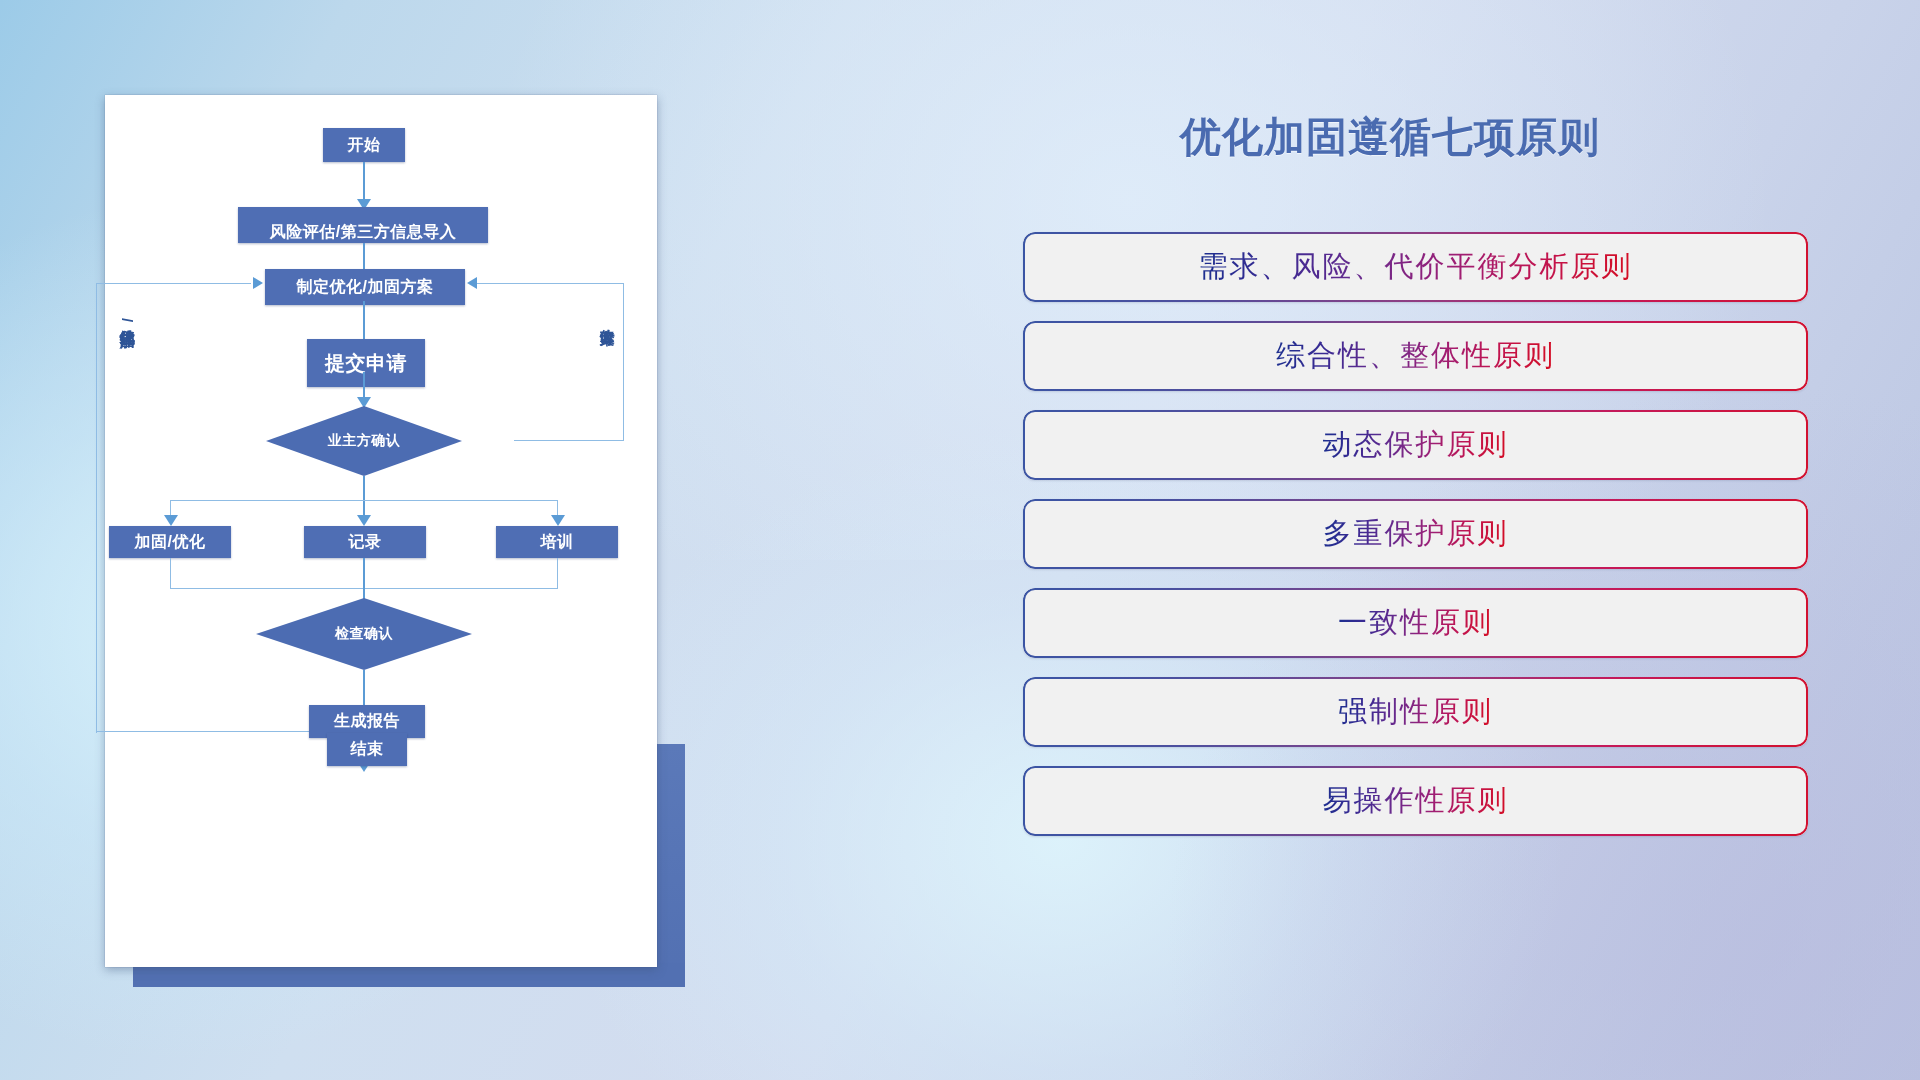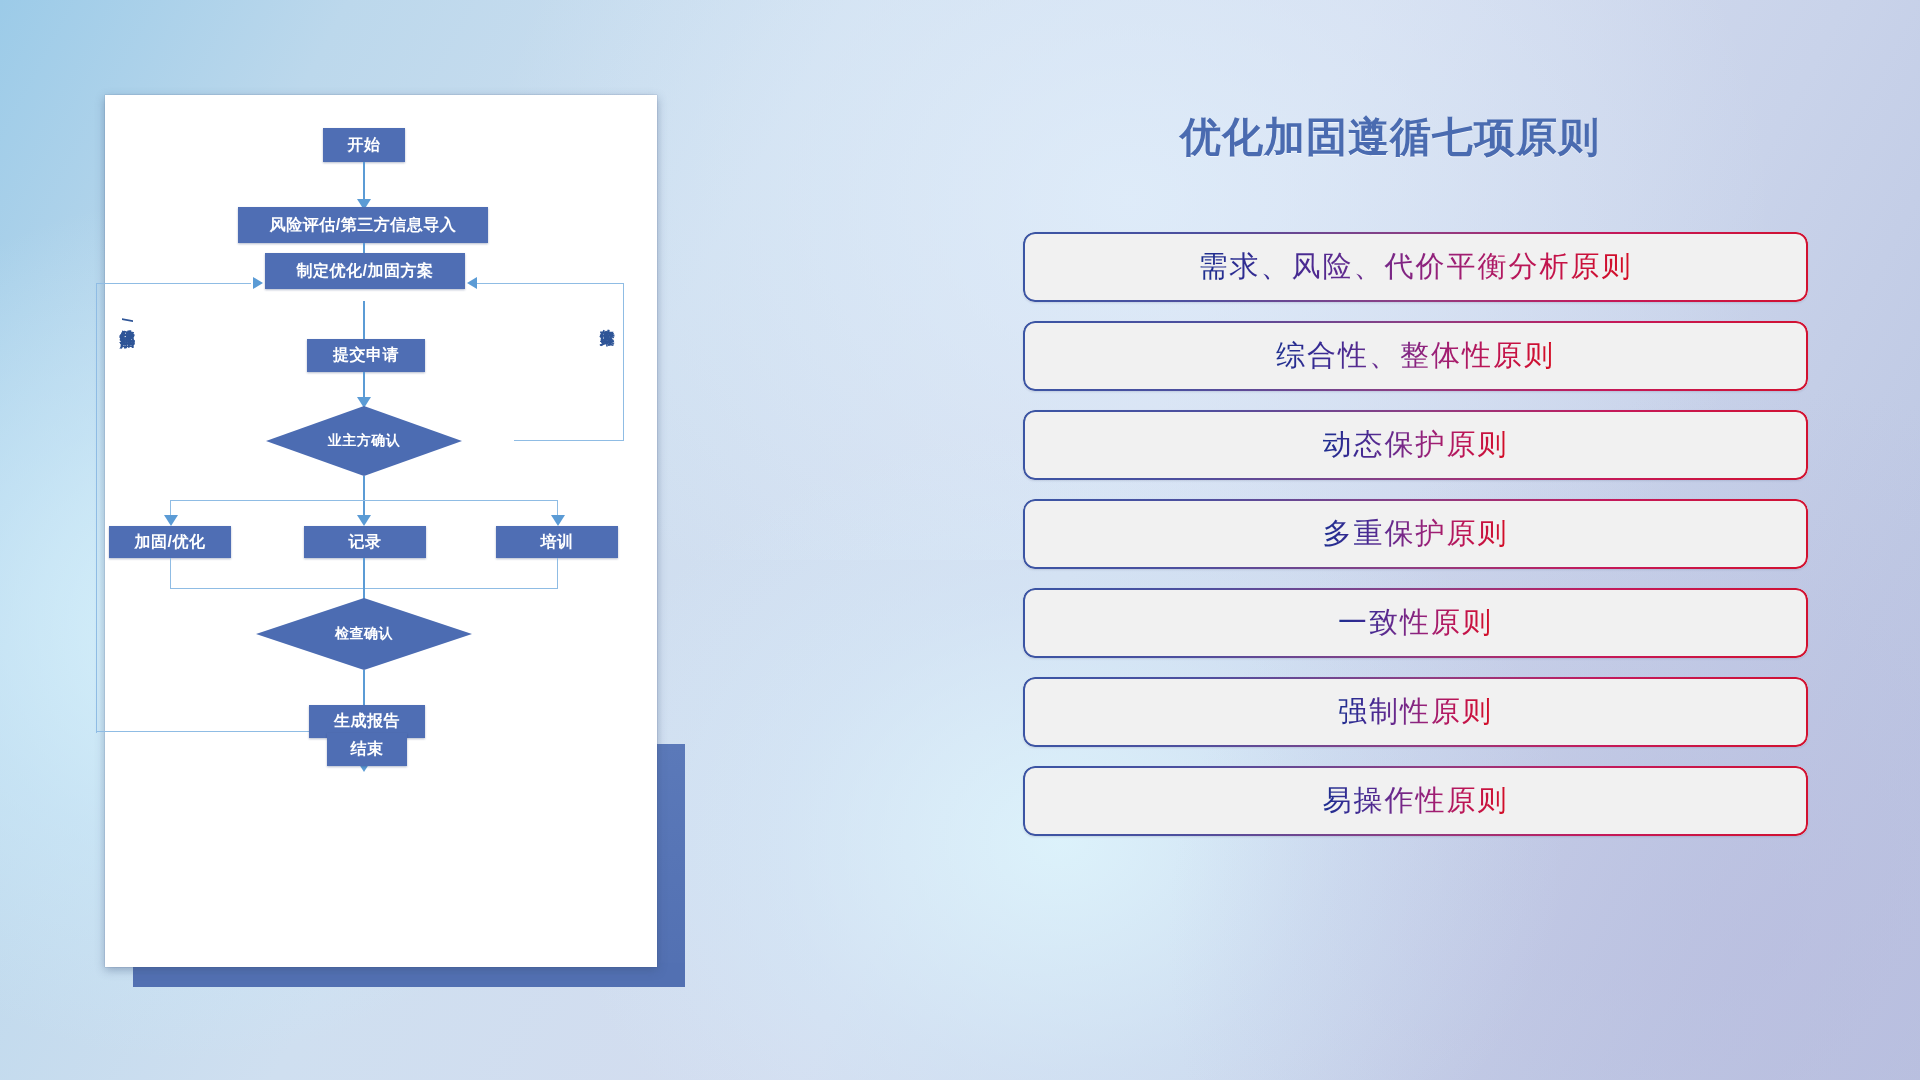--- a/index.html
+++ b/index.html
@@ -151,46 +151,46 @@
 <div id="flow-card"></div>
 
 <div id="flow">
 
   <div class="node" style="left:218px;top:33px;width:82px;height:34px;font-size:16px;">
     <span>开始</span>
   </div>
   <div class="vline" style="left:258.2px;top:67px;height:45px;"></div>
   <div class="arrow-down" style="left:252px;top:104px;"></div>
 
-  <div class="node" style="left:133px;top:112px;width:250px;height:36px;font-size:16px;">
+  <div class="node" style="left:133px;top:112px;width:250px;height:36px;font-size:16px;align-items:flex-end;">
     <span>风险评估/第三方信息导入</span>
   </div>
   <div class="vline" style="left:258.2px;top:148px;height:43px;"></div>
   <div class="arrow-down" style="left:252px;top:182px;"></div>
 
-  <div class="node" style="left:160px;top:158px;width:200px;height:36px;font-size:16px;">
+  <div class="node" style="left:160px;top:174px;width:200px;height:36px;font-size:16px;">
     <span>制定优化/加固方案</span>
   </div>
 
   <div class="vline-thin" style="left:-9px;top:188px;height:450px;"></div>
   <div class="hline-thin" style="left:-9px;top:188px;width:155px;"></div>
   <div class="arrow-right" style="left:148px;top:182px;"></div>
   <div class="hline-thin" style="left:-9px;top:636px;width:215px;"></div>
   <div class="vlabel" style="left:15px;top:223px;">继续优化/加固</div>
 
   <div class="vline-thin" style="left:518px;top:188px;height:158px;"></div>
   <div class="hline-thin" style="left:372px;top:188px;width:147px;"></div>
   <div class="arrow-left" style="left:362px;top:182px;"></div>
   <div class="hline-thin" style="left:409px;top:345px;width:110px;"></div>
   <div class="vlabel" style="left:495px;top:222px;">方案修改</div>
 
   <div class="vline" style="left:258.2px;top:206px;height:48px;"></div>
   <div class="arrow-down" style="left:252px;top:245px;"></div>
 
-  <div class="node" style="left:202px;top:244px;width:118px;height:33px;font-size:16px;">
+  <div class="node" style="left:202px;top:244px;width:118px;height:48px;font-size:20px;">
     <span>提交申请</span>
   </div>
   <div class="vline" style="left:258.2px;top:277px;height:33px;"></div>
   <div class="arrow-down" style="left:252px;top:302px;"></div>
 
   <div class="diamond" style="left:161px;top:311px;width:196px;height:70px;font-size:14px;">
     <span>业主方确认</span>
   </div>
 
   <div class="vline" style="left:258.2px;top:381px;height:45px;"></div>

